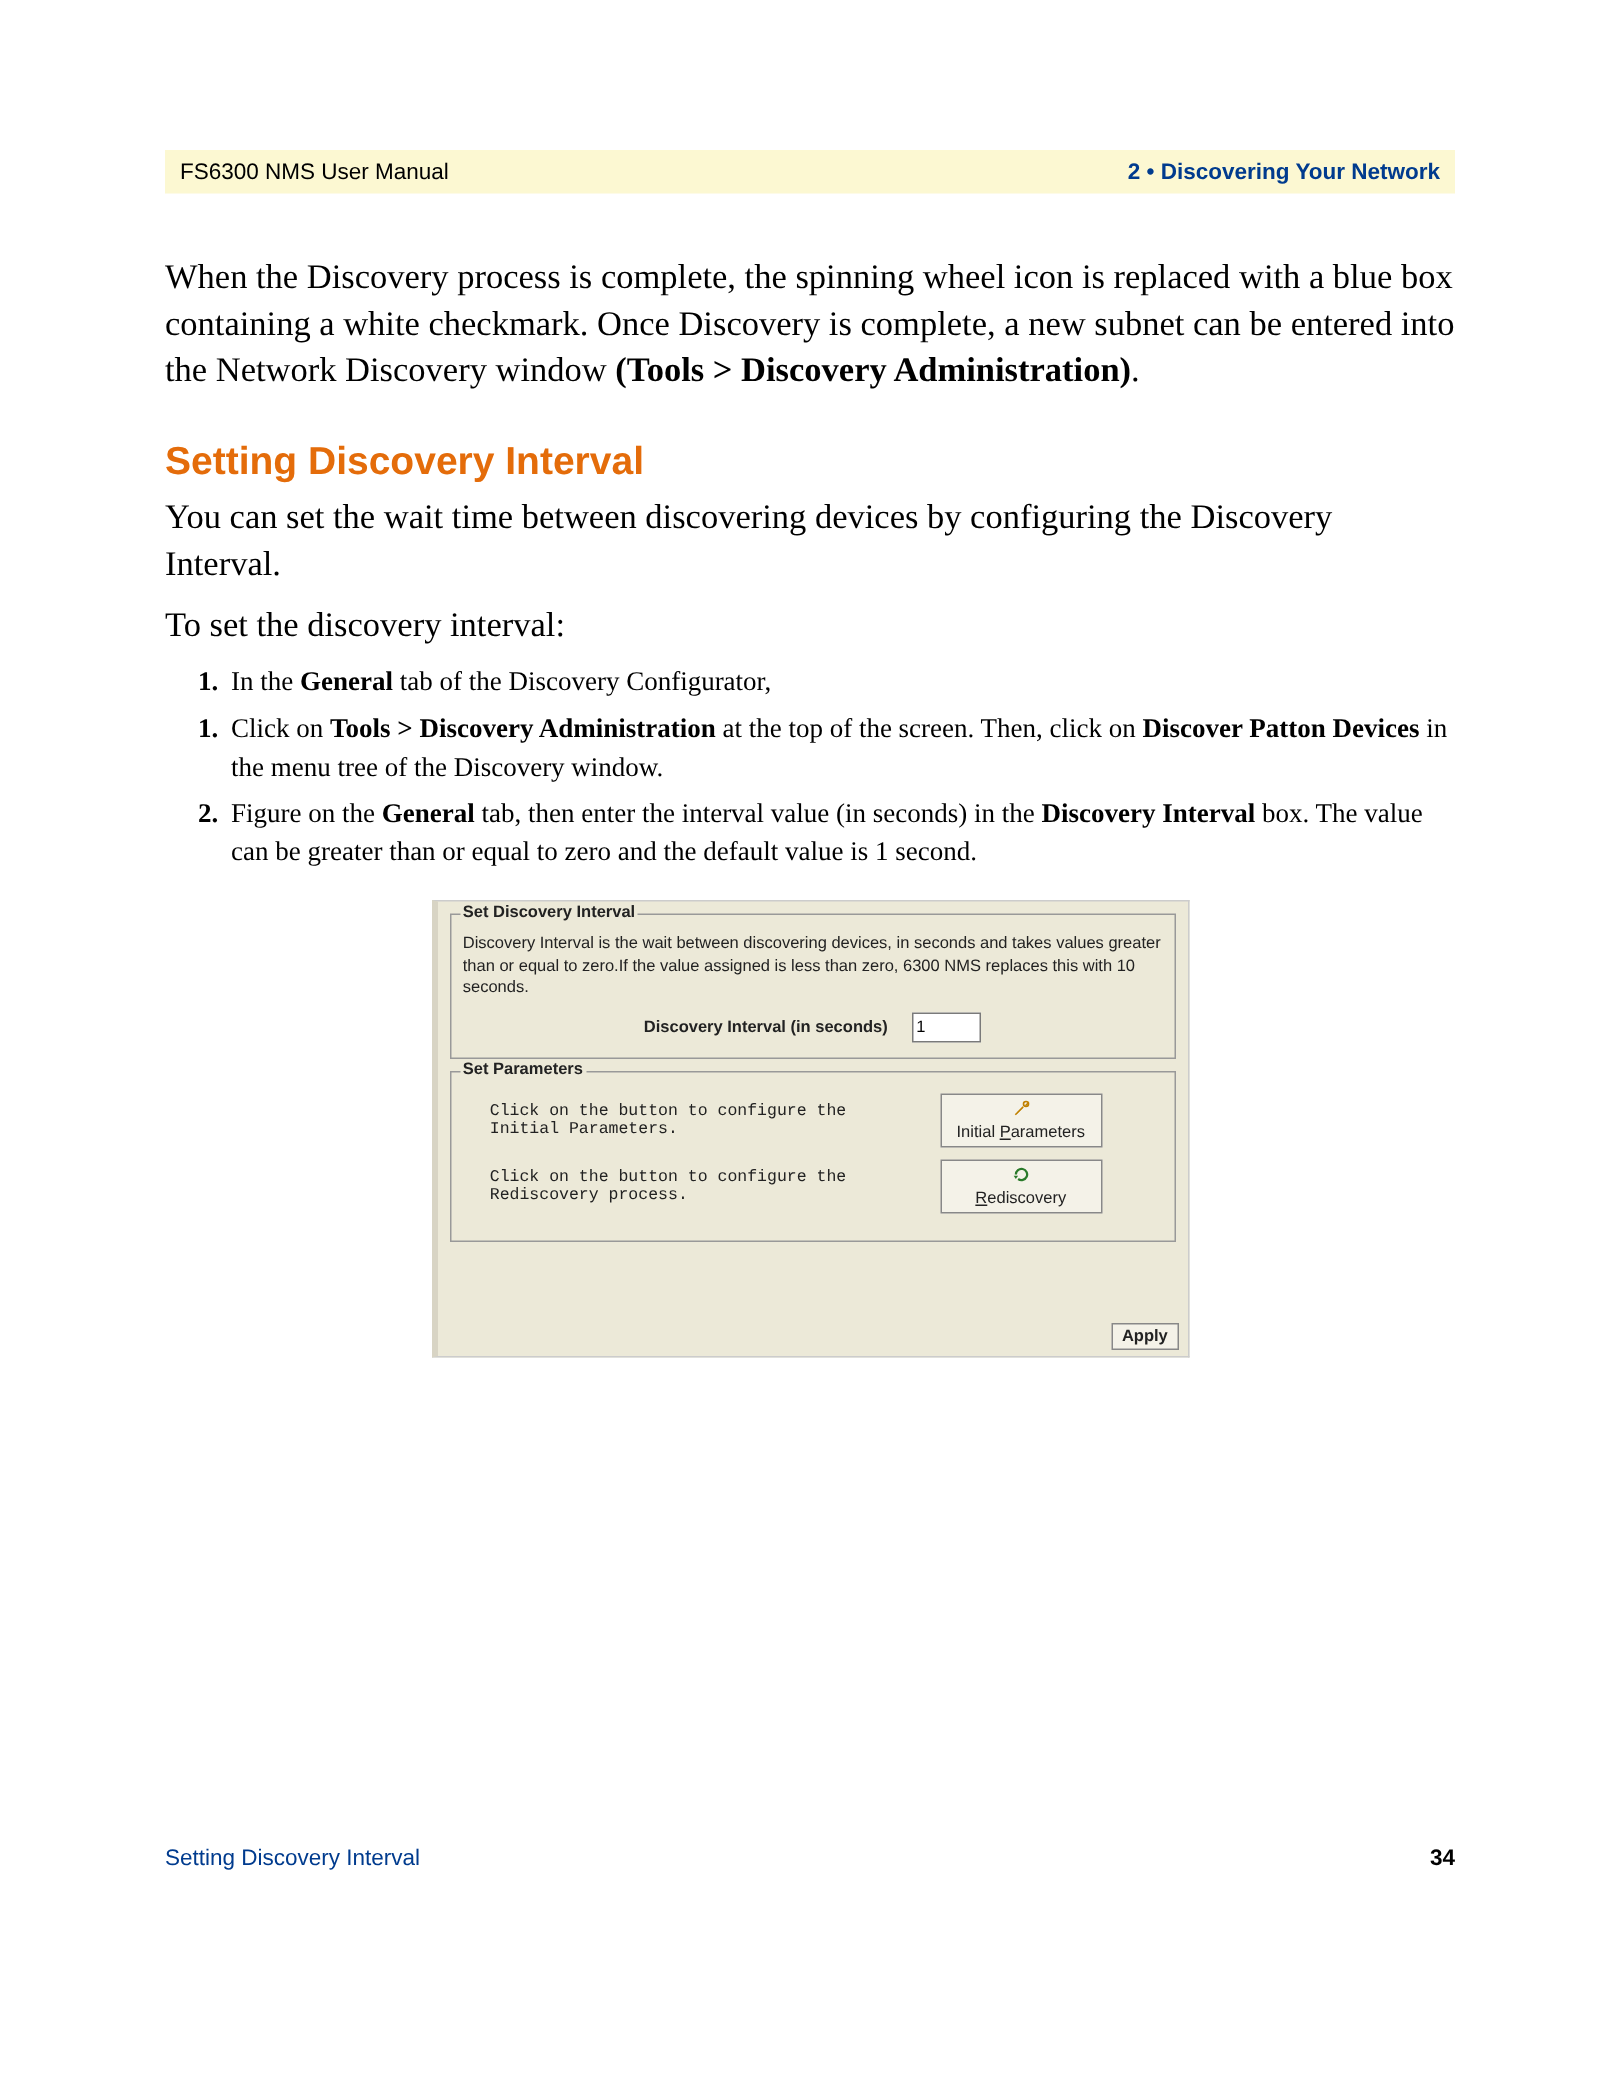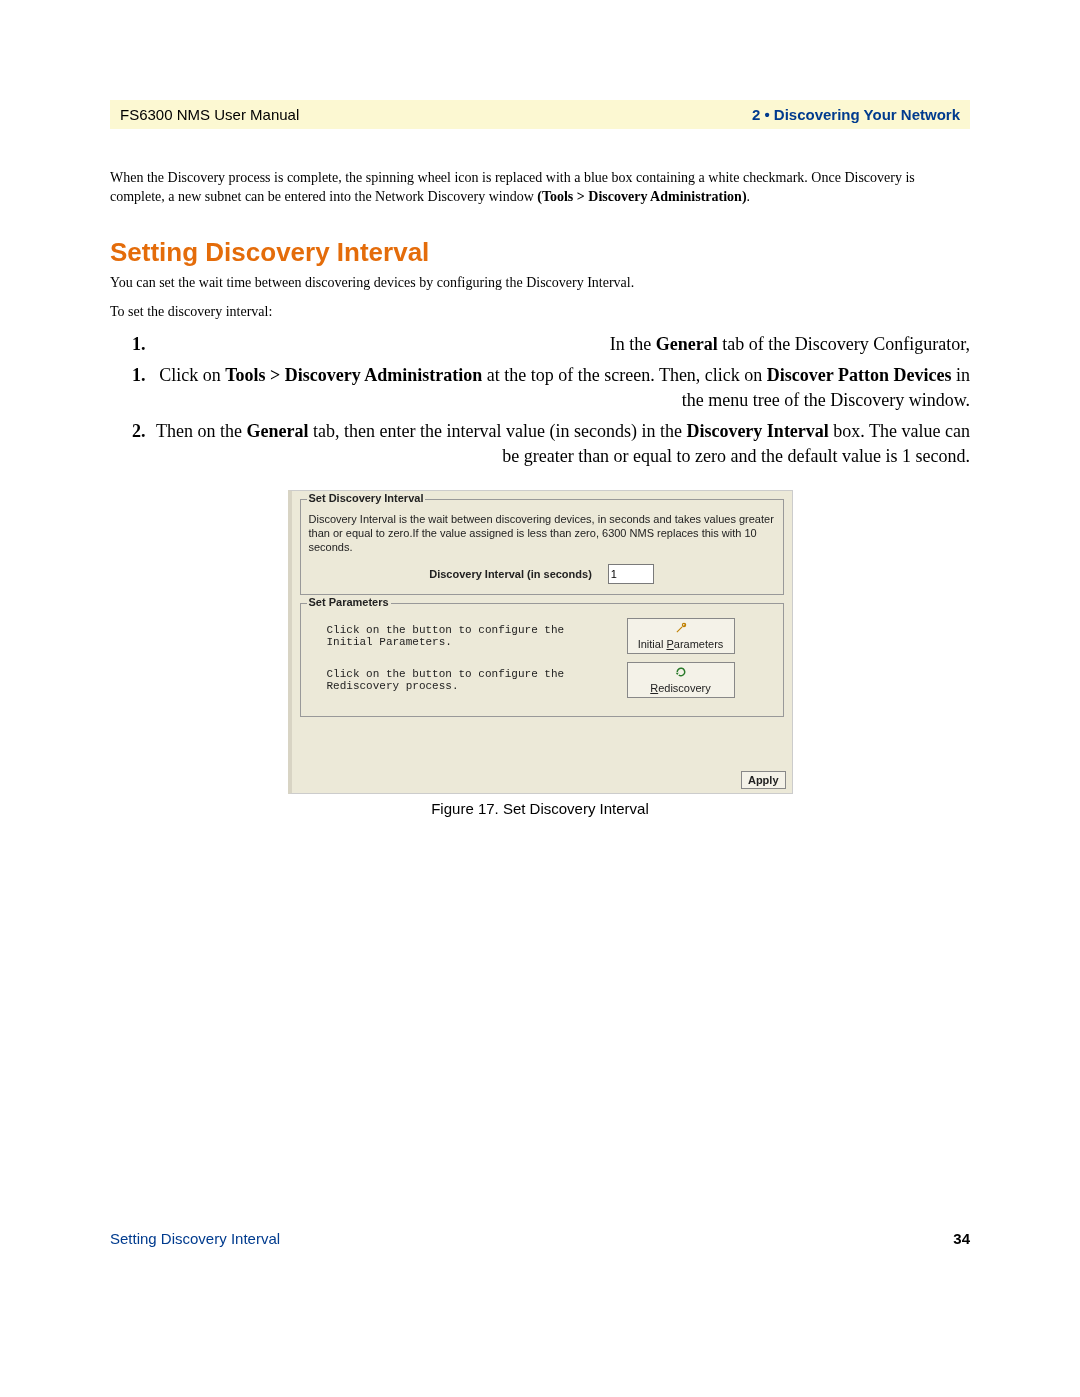--- a/index.html
+++ b/index.html
@@ -21,41 +21,40 @@
     padding: 6px 10px;
     font-family: Liberation Sans, sans-serif;
     font-size: 15px;
     display: flex;
     justify-content: space-between;
     margin-bottom: 40px;
   }
   .header-left { color: #000; }
   .header-right { color: #003b8e; font-weight: bold; }
   .body-text {
-    font-size: 14px;
+    font-size: 23px;
     line-height: 1.35;
     margin: 0 0 10px 0;
   }
   .section-heading {
     font-family: Arial, Helvetica, sans-serif;
     font-weight: bold;
     color: #e46c0a;
     font-size: 26px;
     margin: 30px 0 6px 0;
   }
   ol.steps {
     font-size: 18px;
     line-height: 1.4;
     padding-left: 40px;
     margin: 6px 0;
   }
   ol.steps li {
     margin-bottom: 6px;
     padding-left: 4px;
-    text-align: right;
   }
   ol.steps li::marker {
     font-weight: bold;
   }
   .bold { font-weight: bold; }
   .figure-wrap {
     text-align: center;
     margin: 20px 0 8px 0;
   }
   .figure-img {
@@ -186,21 +185,21 @@
   <p class="body-text">To set the discovery interval:</p>
 
   <ol class="steps">
     <li>
       <span>In the </span><span class="bold">General</span><span> tab of the Discovery Configurator,</span>
     </li>
     <li value="1">
       <span>Click on </span><span class="bold">Tools &gt; Discovery Administration</span><span> at the top of the screen. Then, click on </span><span class="bold">Discover Patton Devices</span><span> in the menu tree of the Discovery window.</span>
     </li>
     <li value="2">
-      <span>Then on the </span><span class="bold">General</span><span> tab, then enter the interval value (in seconds) in the </span><span class="bold">Discovery Interval</span><span> box. </span><span>The value can be greater than or equal to zero and the default value is 1 second.</span>
+      <span>Figure on the </span><span class="bold">General</span><span> tab, then enter the interval value (in seconds) in the </span><span class="bold">Discovery Interval</span><span> box. </span><span>The value can be greater than or equal to zero and the default value is 1 second.</span>
     </li>
   </ol>
 
   <div class="figure-wrap">
     <div class="figure-img">
 
       <div class="fieldset">
         <div class="legend">Set Discovery Interval</div>
         <div class="info-text">Discovery Interval is the wait between discovering devices, in seconds and takes values greater than or equal to zero.If the value assigned is less than zero, 6300 NMS replaces this with 10 seconds.</div>
         <div class="interval-row">
@@ -232,21 +231,20 @@
               </svg>
             <span><span class="underline">R</span><span>ediscovery</span></span>
           </span>
         </div>
       </div>
 
       <div class="apply-row">
         <span class="apply-btn">Apply</span>
       </div>
     </div>
-    <div class="figure-caption">Figure 17. Set Discovery Interval</div>
   </div>
 
 
   <div class="footer">
     <span class="footer-left">Setting Discovery Interval</span>
     <span class="footer-right">34</span>
   </div>
 
 </div>
 

